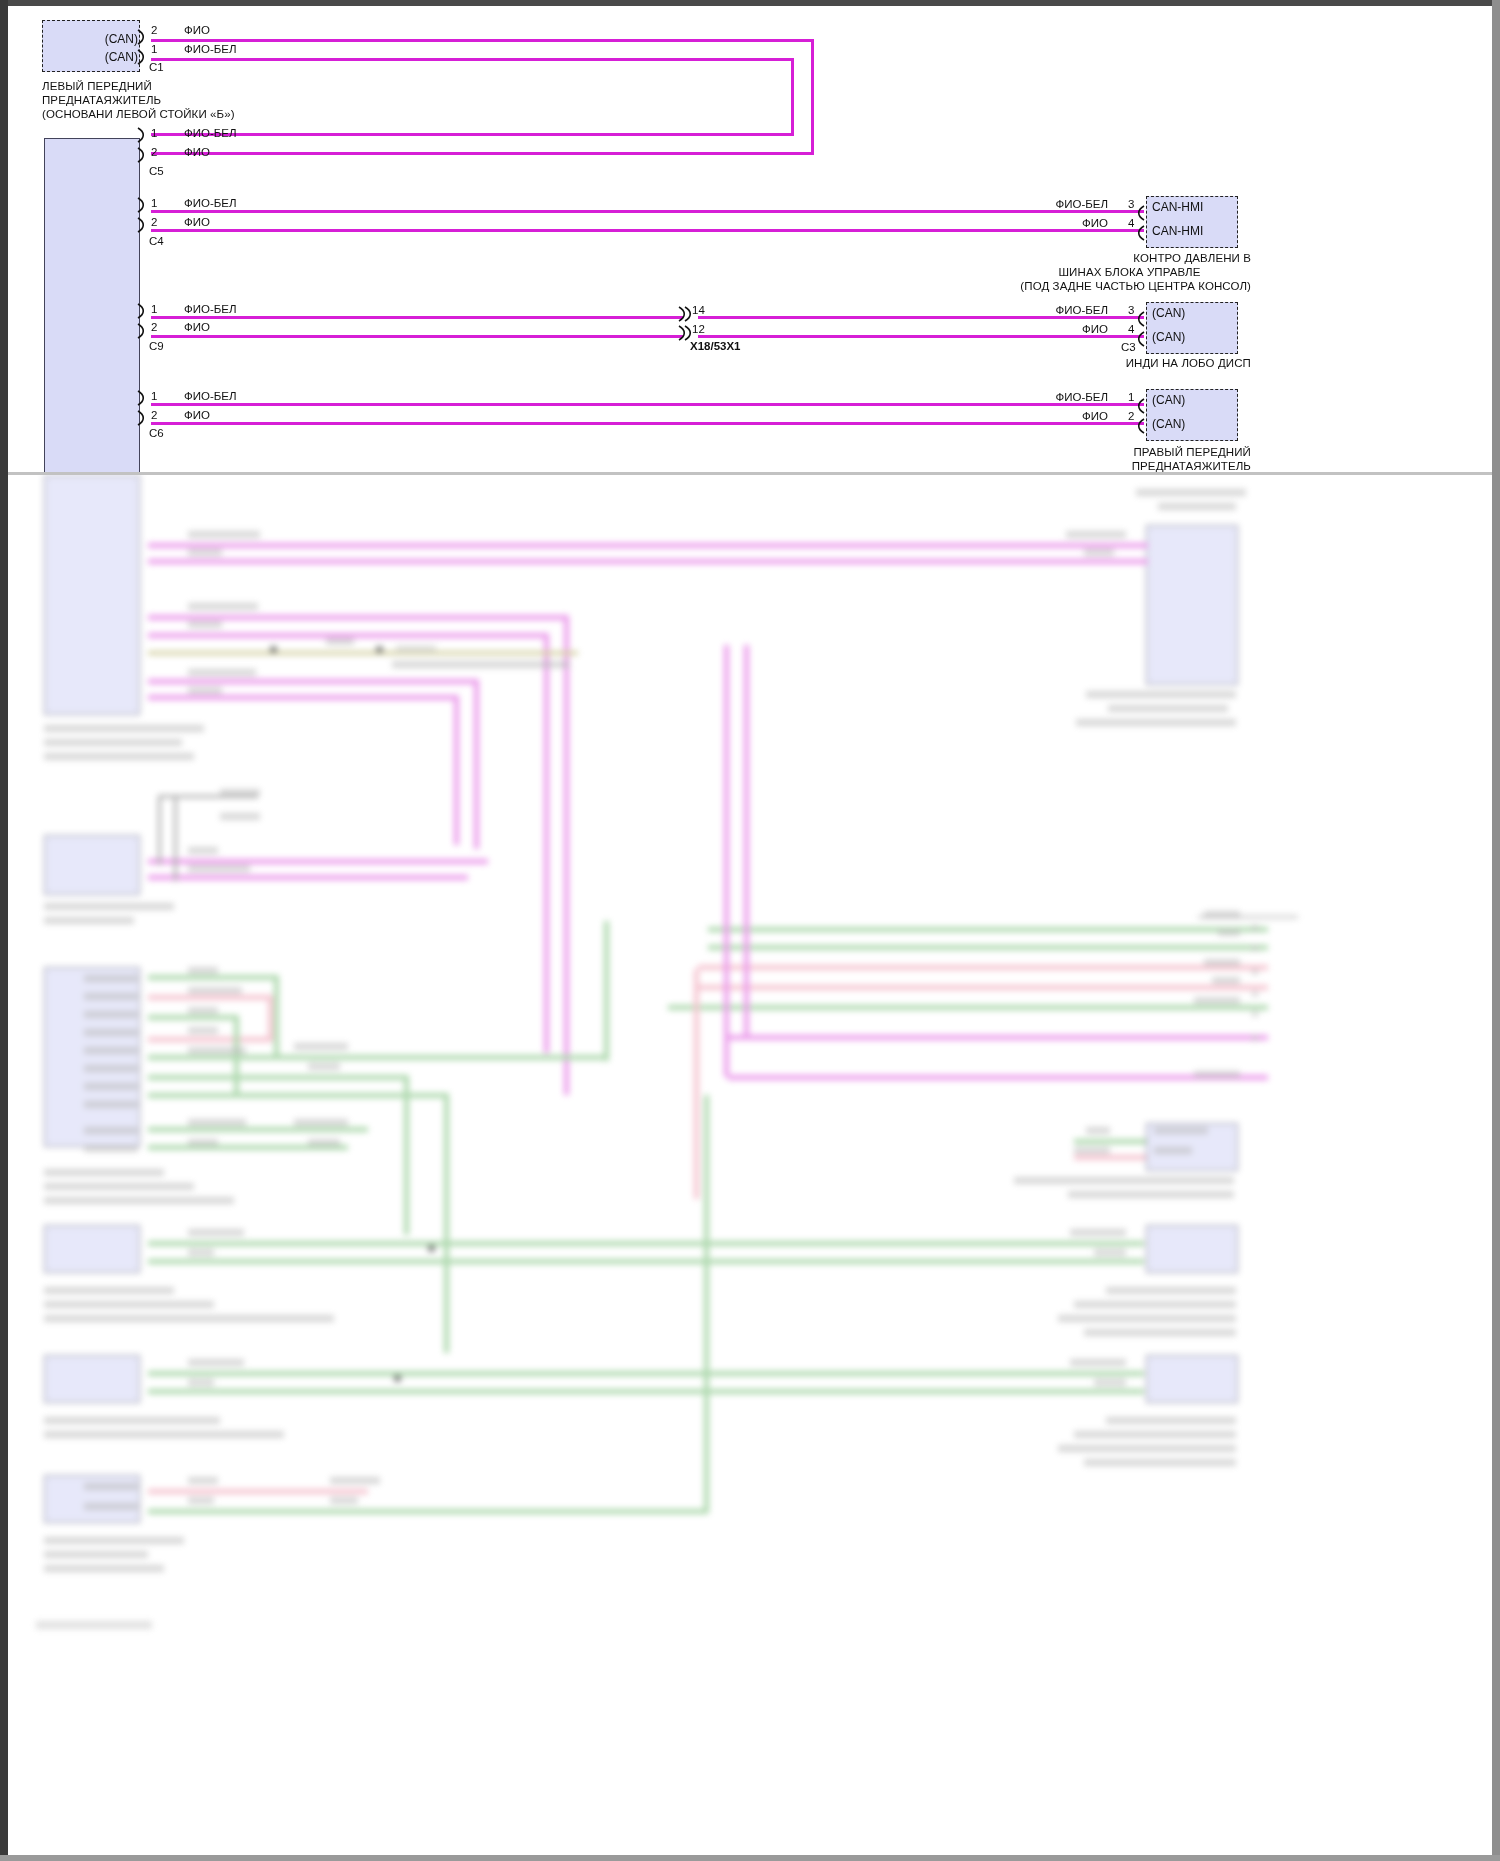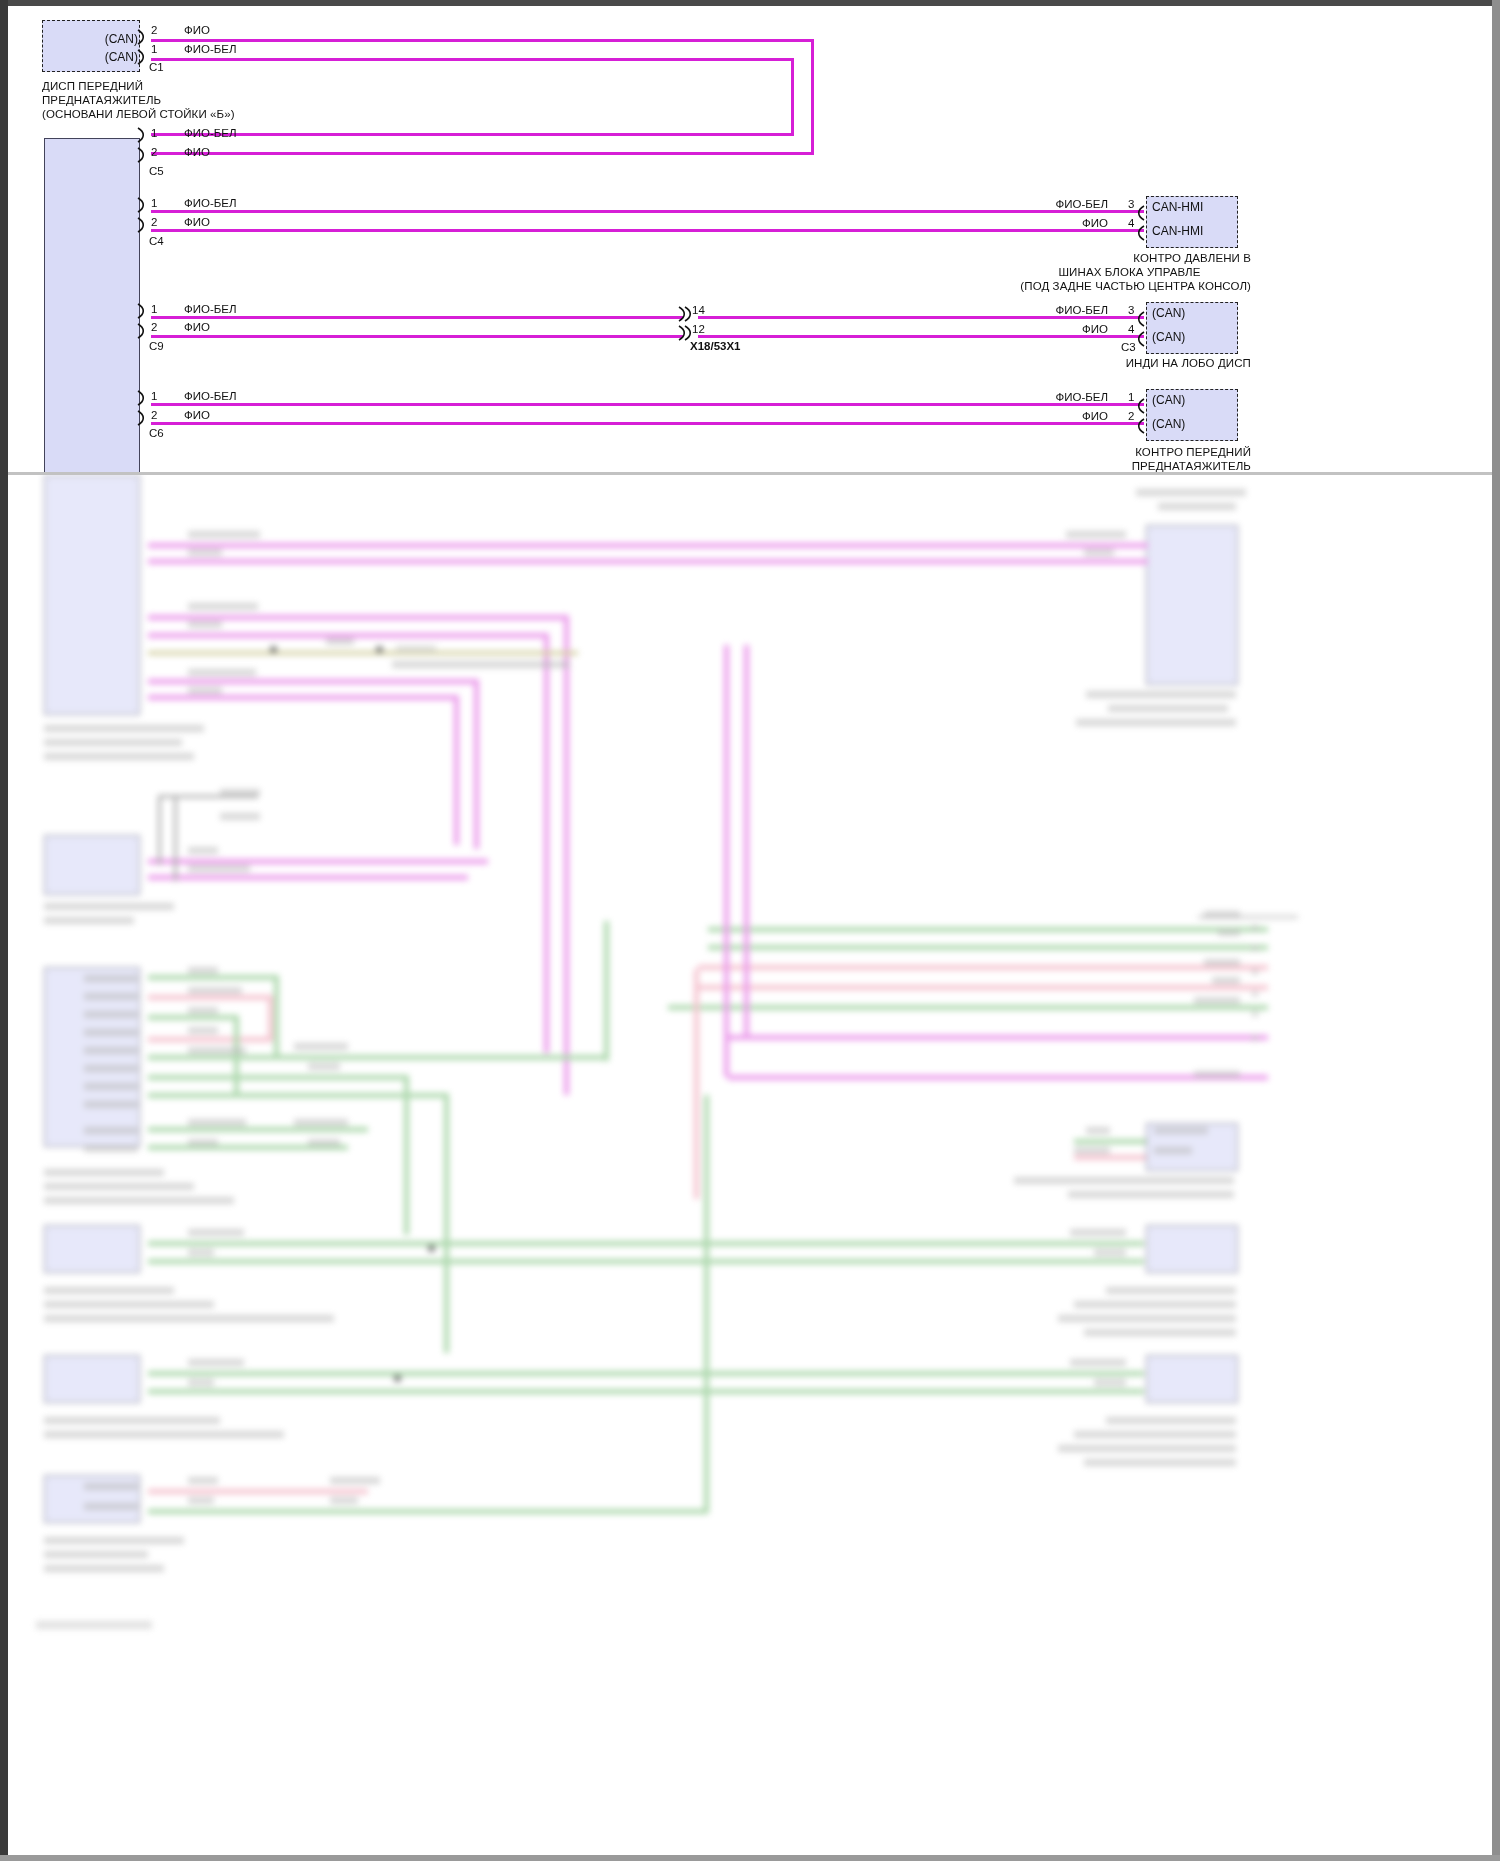--- a/index.html
+++ b/index.html
@@ -83,21 +83,21 @@
 
       <svg class="brk" style="left:128px;top:22px;" width="16" height="46">
         <path d="M2,2 C9,6 9,12 2,16" fill="none" stroke="#111" stroke-width="1.6"></path>
         <path d="M2,22 C9,26 9,32 2,36" fill="none" stroke="#111" stroke-width="1.6"></path>
       </svg>
 
       <div class="pinno" style="left:143px;top:18px;">2</div>
       <div class="pinno" style="left:143px;top:37px;">1</div>
       <div class="conn-id" style="left:141px;top:55px;">C1</div>
 
-      <div class="boxlabel" style="left:34px;top:74px;">ДИСП ПЕРЕДНИЙ</div>
+      <div class="boxlabel" style="left:34px;top:74px;">ЛЕВЫЙ ПЕРЕДНИЙ</div>
       <div class="boxlabel" style="left:34px;top:88px;">ПРЕДНАТАЯЖИТЕЛЬ</div>
       <div class="boxlabel" style="left:34px;top:102px;">(ОСНОВАНИ ЛЕВОЙ СТОЙКИ «Б»)</div>
 
       <div class="wirelbl" style="left:176px;top:18px;">ФИО</div>
       <div class="wirelbl" style="left:176px;top:37px;">ФИО-БЕЛ</div>
 
       <div class="w wh" style="left:143px;top:33px;width:663px;"></div>
       <div class="w wv" style="left:803px;top:33px;height:113px;"></div>
       <div class="w wh" style="left:143px;top:146px;width:663px;"></div>
 
@@ -202,21 +202,21 @@
       <svg class="brk" style="left:1124px;top:391px;" width="16" height="46">
         <path d="M12,2 C5,6 5,12 12,16" fill="none" stroke="#111" stroke-width="1.6"></path>
         <path d="M12,22 C5,26 5,32 12,36" fill="none" stroke="#111" stroke-width="1.6"></path>
       </svg>
       <div class="pinname" style="left:1144px;top:387px;">(CAN)</div>
       <div class="pinname" style="left:1144px;top:411px;">(CAN)</div>
       <div class="pinno" style="left:1120px;top:385px;">1</div>
       <div class="pinno" style="left:1120px;top:404px;">2</div>
       <div class="wirelbl r" style="left:980px;top:385px;width:120px;text-align:right;">ФИО-БЕЛ</div>
       <div class="wirelbl r" style="left:980px;top:404px;width:120px;text-align:right;">ФИО</div>
-      <div class="boxlabel" style="left:1000px;top:440px;width:243px;text-align:right;">КОНТРО ПЕРЕДНИЙ</div>
+      <div class="boxlabel" style="left:1000px;top:440px;width:243px;text-align:right;">ПРАВЫЙ ПЕРЕДНИЙ</div>
       <div class="boxlabel" style="left:1000px;top:454px;width:243px;text-align:right;">ПРЕДНАТАЯЖИТЕЛЬ</div>
 
     </div>
 
     <div id="seam"></div>
 
     <div id="blur-band">
       <div id="blur-inner">
 
         <div class="box solid" style="left:36px;top:0px;width:96px;height:240px;"></div>

